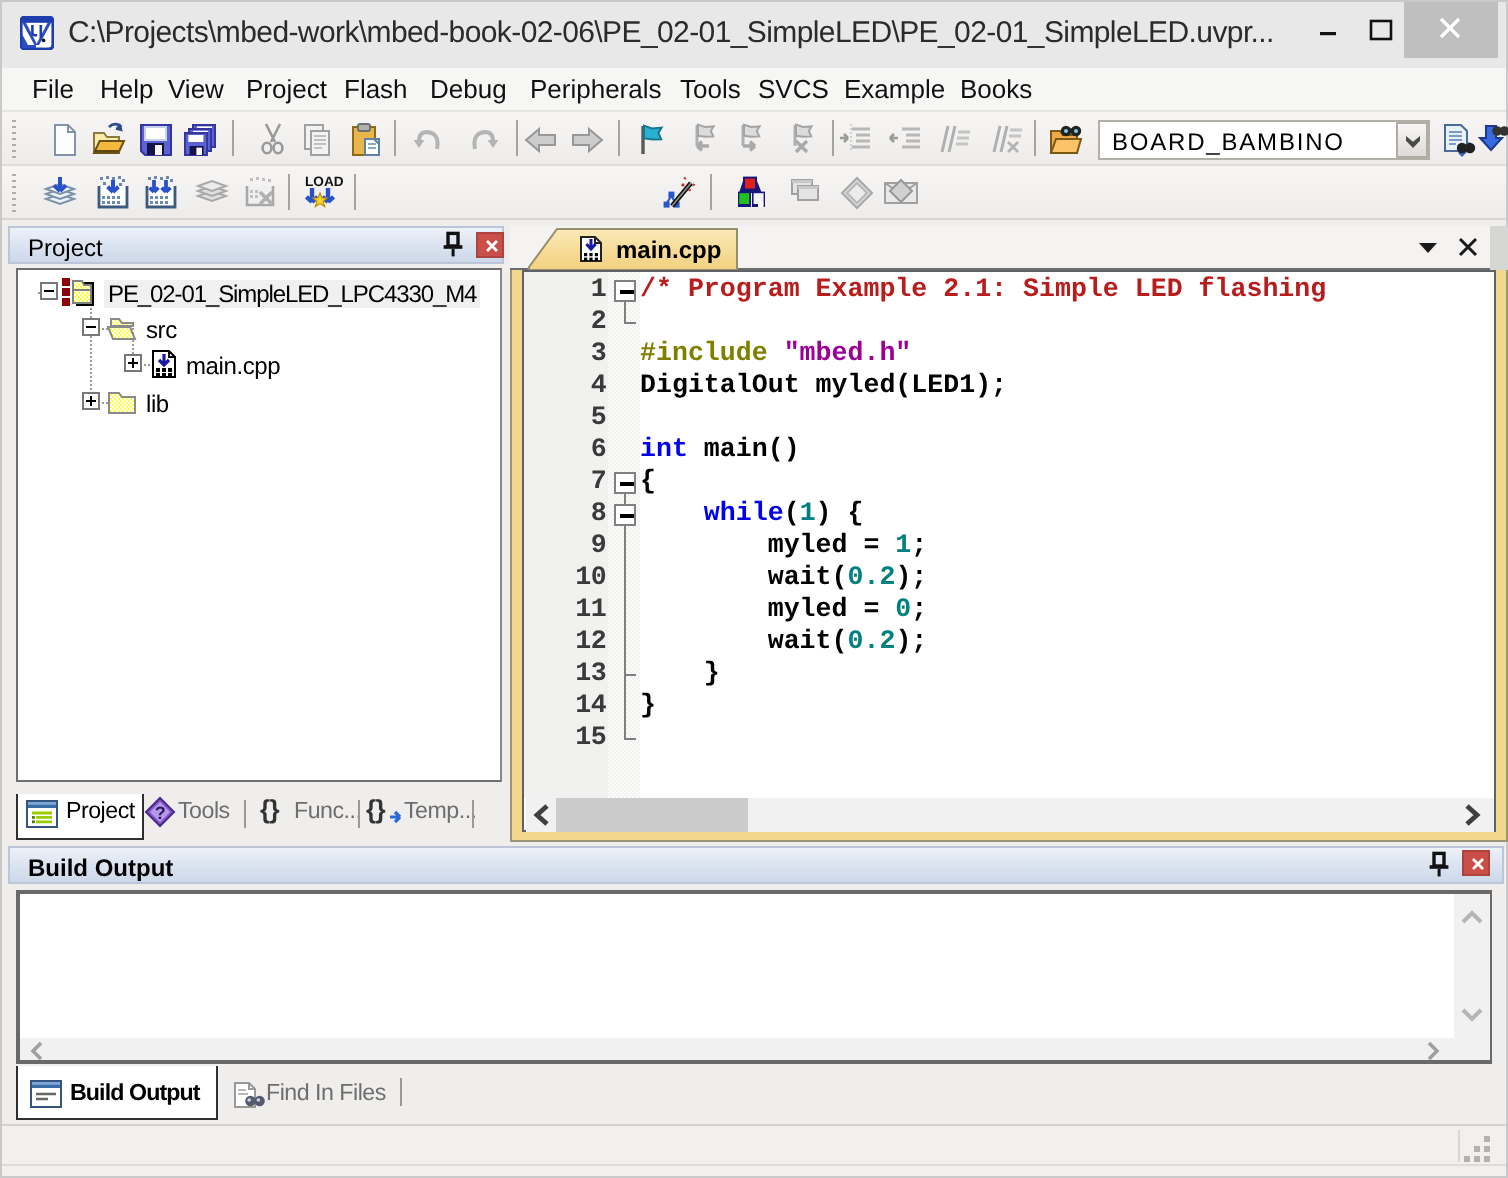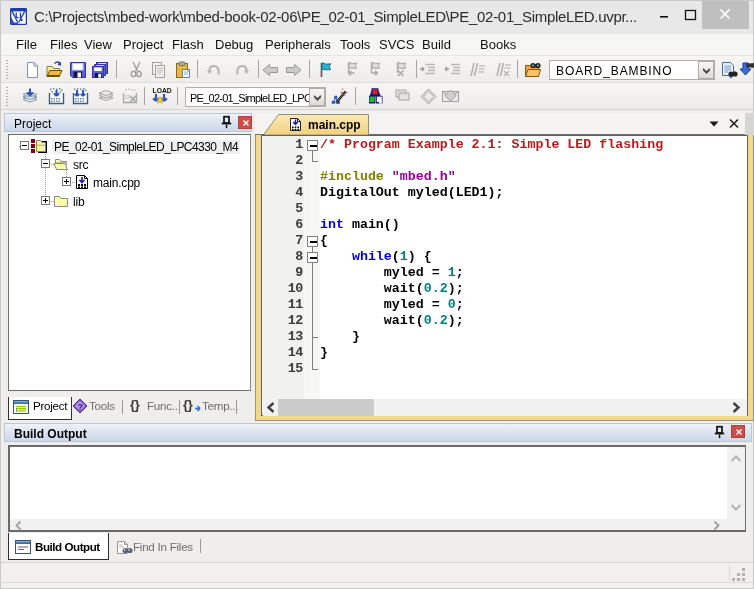--- a/index.html
+++ b/index.html
@@ -86,29 +86,29 @@
     <svg class="abs" style="left:678px;top:0" width="24" height="29">
         <rect x="6.5" y="9.5" width="10" height="9" fill="none" stroke="#111" stroke-width="1.3"></rect>
       </svg>
     <div id="btnclose"></div>
     <svg class="abs" style="left:701px;top:0" width="47" height="28">
         <path d="M18.5 8.5 L27.5 17.5 M27.5 8.5 L18.5 17.5" stroke="#fff" stroke-width="1.6"></path>
       </svg>
   </div>
   <div id="menubar">
     <span style="left:15px">File</span>
-    <span style="left:49px">Files</span>
+    <span style="left:49px">Help</span>
     <span style="left:83px">View</span>
     <span style="left:122px">Project</span>
     <span style="left:171px">Flash</span>
     <span style="left:214px">Debug</span>
     <span style="left:264px">Peripherals</span>
     <span style="left:339px">Tools</span>
     <span style="left:378px">SVCS</span>
-    <span style="left:421px">Build</span>
+    <span style="left:421px">Example</span>
     <span style="left:479px">Books</span>
   </div>
   <div id="toolbar1">
       <div class="grip"></div>
     <svg class="ico" style="left:22px;top:5px" width="18" height="18">
         <path d="M4.5 1.5 L11 1.5 L14.5 5 L14.5 16.5 L4.5 16.5 Z" fill="#fdfdff" stroke="#8292a8"></path>
         <path d="M11 1.5 L11 5 L14.5 5" fill="none" stroke="#8292a8"></path>
       </svg>
     <svg class="ico" style="left:44px;top:4px" width="19" height="19">
         <path d="M9.5 3.5 Q12 1.2 14.8 2.6 L15.4 4.8 L13 4.2" stroke="#2a4a8a" stroke-width="1.4" fill="none"></path>
@@ -325,24 +325,20 @@
         <path d="M9 9 L15 15 M15 9 L9 15" stroke="#b0b0b0" stroke-width="1.8"></path>
       </svg>
     <div class="tbsep" style="left:143px"></div>
     <svg class="ico" style="left:150px;top:3px" width="21" height="21">
         <text x="1.5" y="7" font-size="6.8" font-weight="bold" fill="#111" font-family="Liberation Sans">LOAD</text>
         <path d="M5 8 L5 15 M5 15 L2.2 12.4 M5 15 L7.8 12.4" stroke="#2a52c8" stroke-width="2.2" fill="none"></path>
         <path d="M13 8 L13 15 M13 15 L10.2 12.4 M13 15 L15.8 12.4" stroke="#2a52c8" stroke-width="2.2" fill="none"></path>
         <path d="M9 10.5 L10 13 L12.5 13 L10.5 14.8 L11.3 17.3 L9 15.8 L6.7 17.3 L7.5 14.8 L5.5 13 L8 13 Z" fill="#ffd428" stroke="#b89000" stroke-width="0.6"></path>
       </svg>
     <div class="tbsep" style="left:176px"></div>
-    <div class="combo" style="left:184px;top:4px;width:141px">
-        <div class="txt" style="font-size:11px;letter-spacing:-0.75px;left:4px;top:4px">PE_02-01_SimpleLED_LPC</div>
-        <div class="drop"></div>
-      </div>
     <svg class="ico" style="left:330px;top:4px" width="19" height="19">
         <g fill="none" stroke="#2a52c8">
           <path d="M4.5 11 L2.5 14.5 M4.5 11 L7 14.5"></path>
         </g>
         <g fill="#2456cc">
           <rect x="3.2" y="8.8" width="3" height="3"></rect>
           <rect x="0.8" y="13.8" width="3" height="3"></rect>
           <rect x="5.8" y="13.8" width="3" height="3"></rect>
         </g>
         <path d="M5 16 L14.5 4.5" stroke="#111" stroke-width="2.4"></path>

